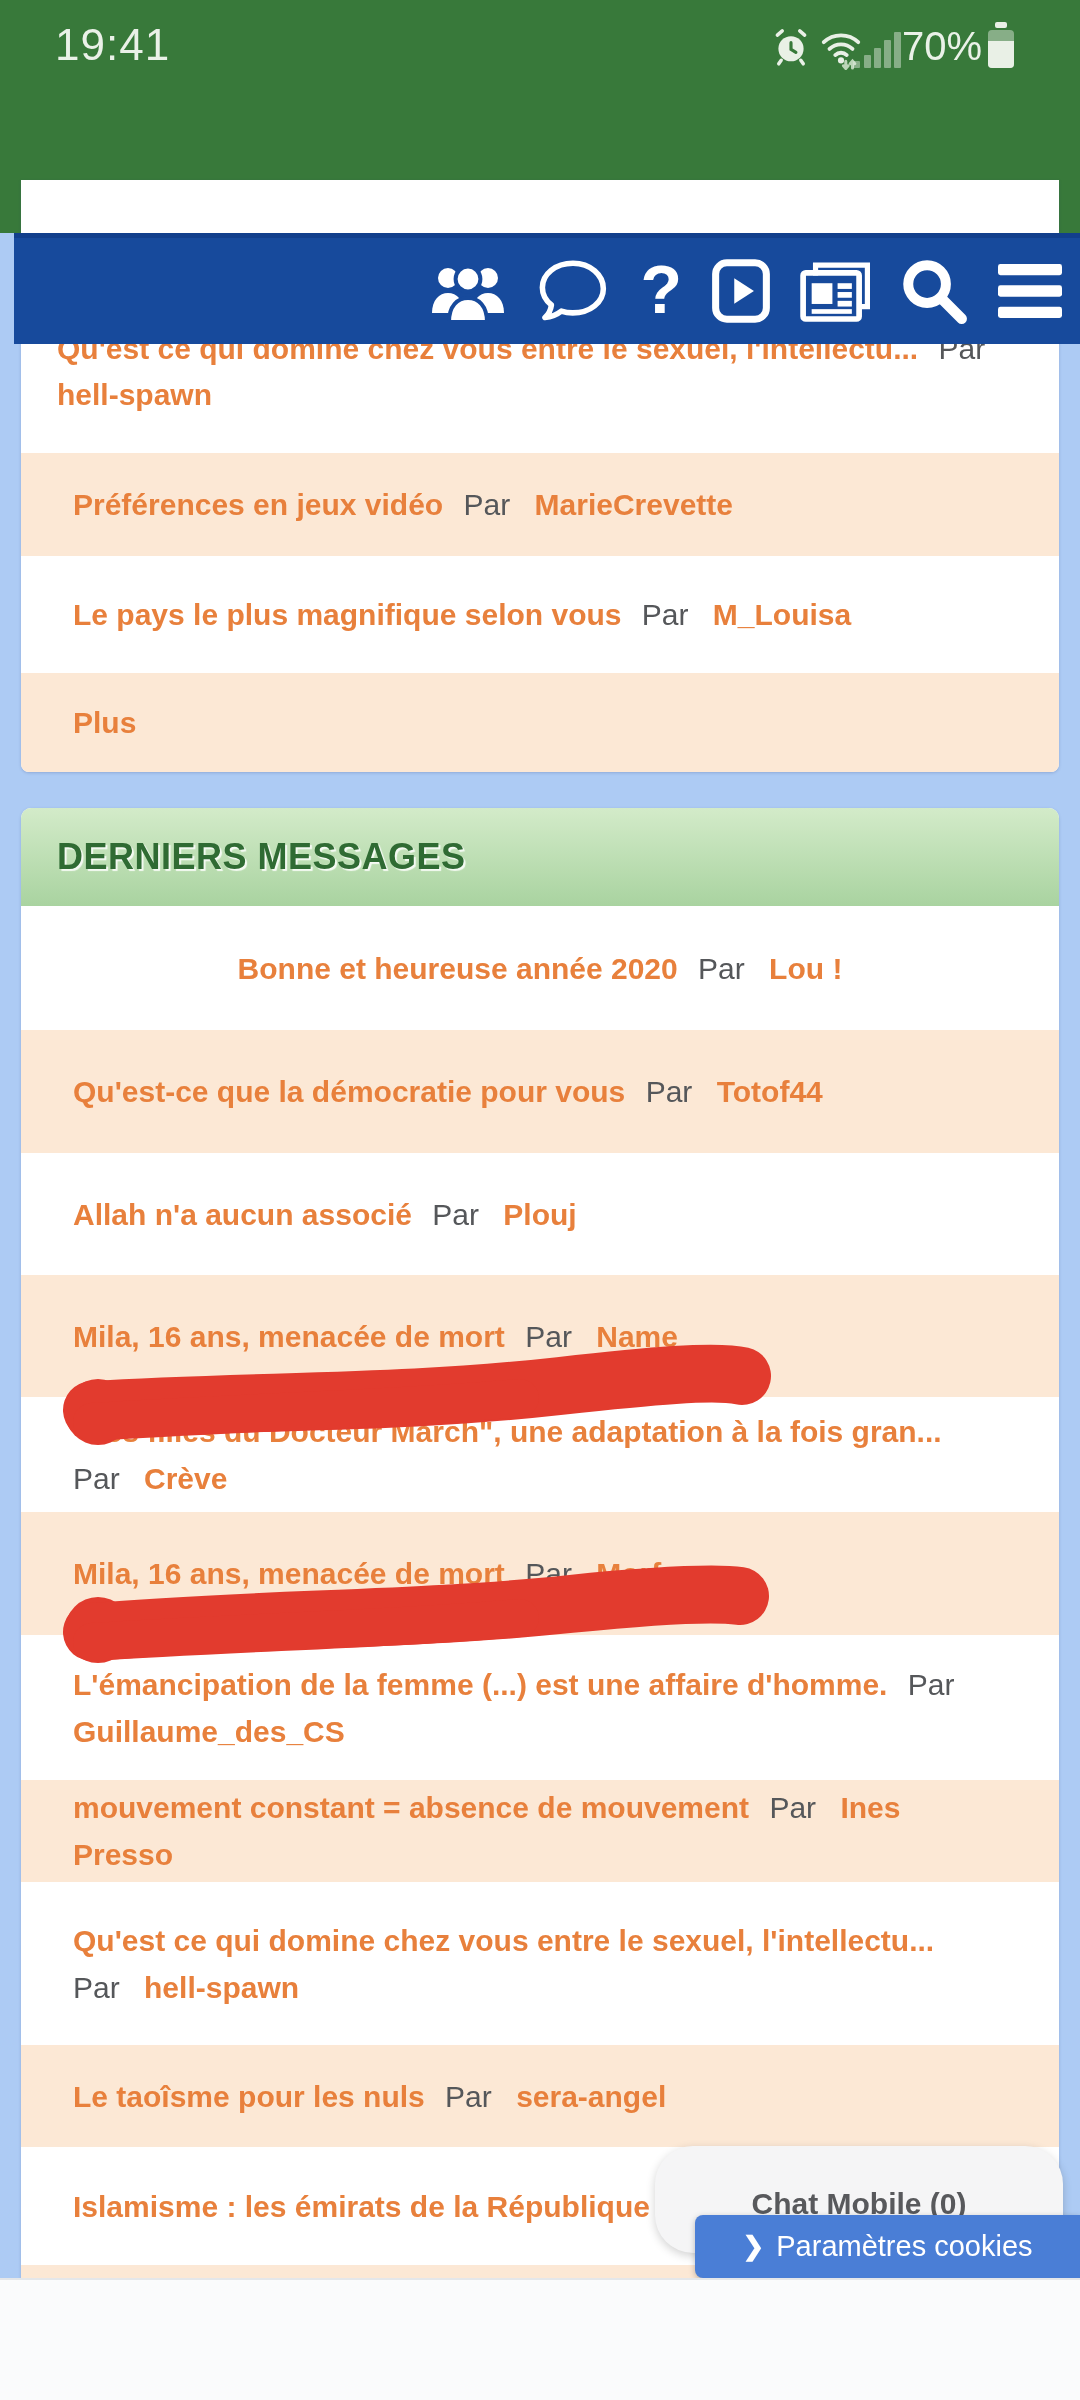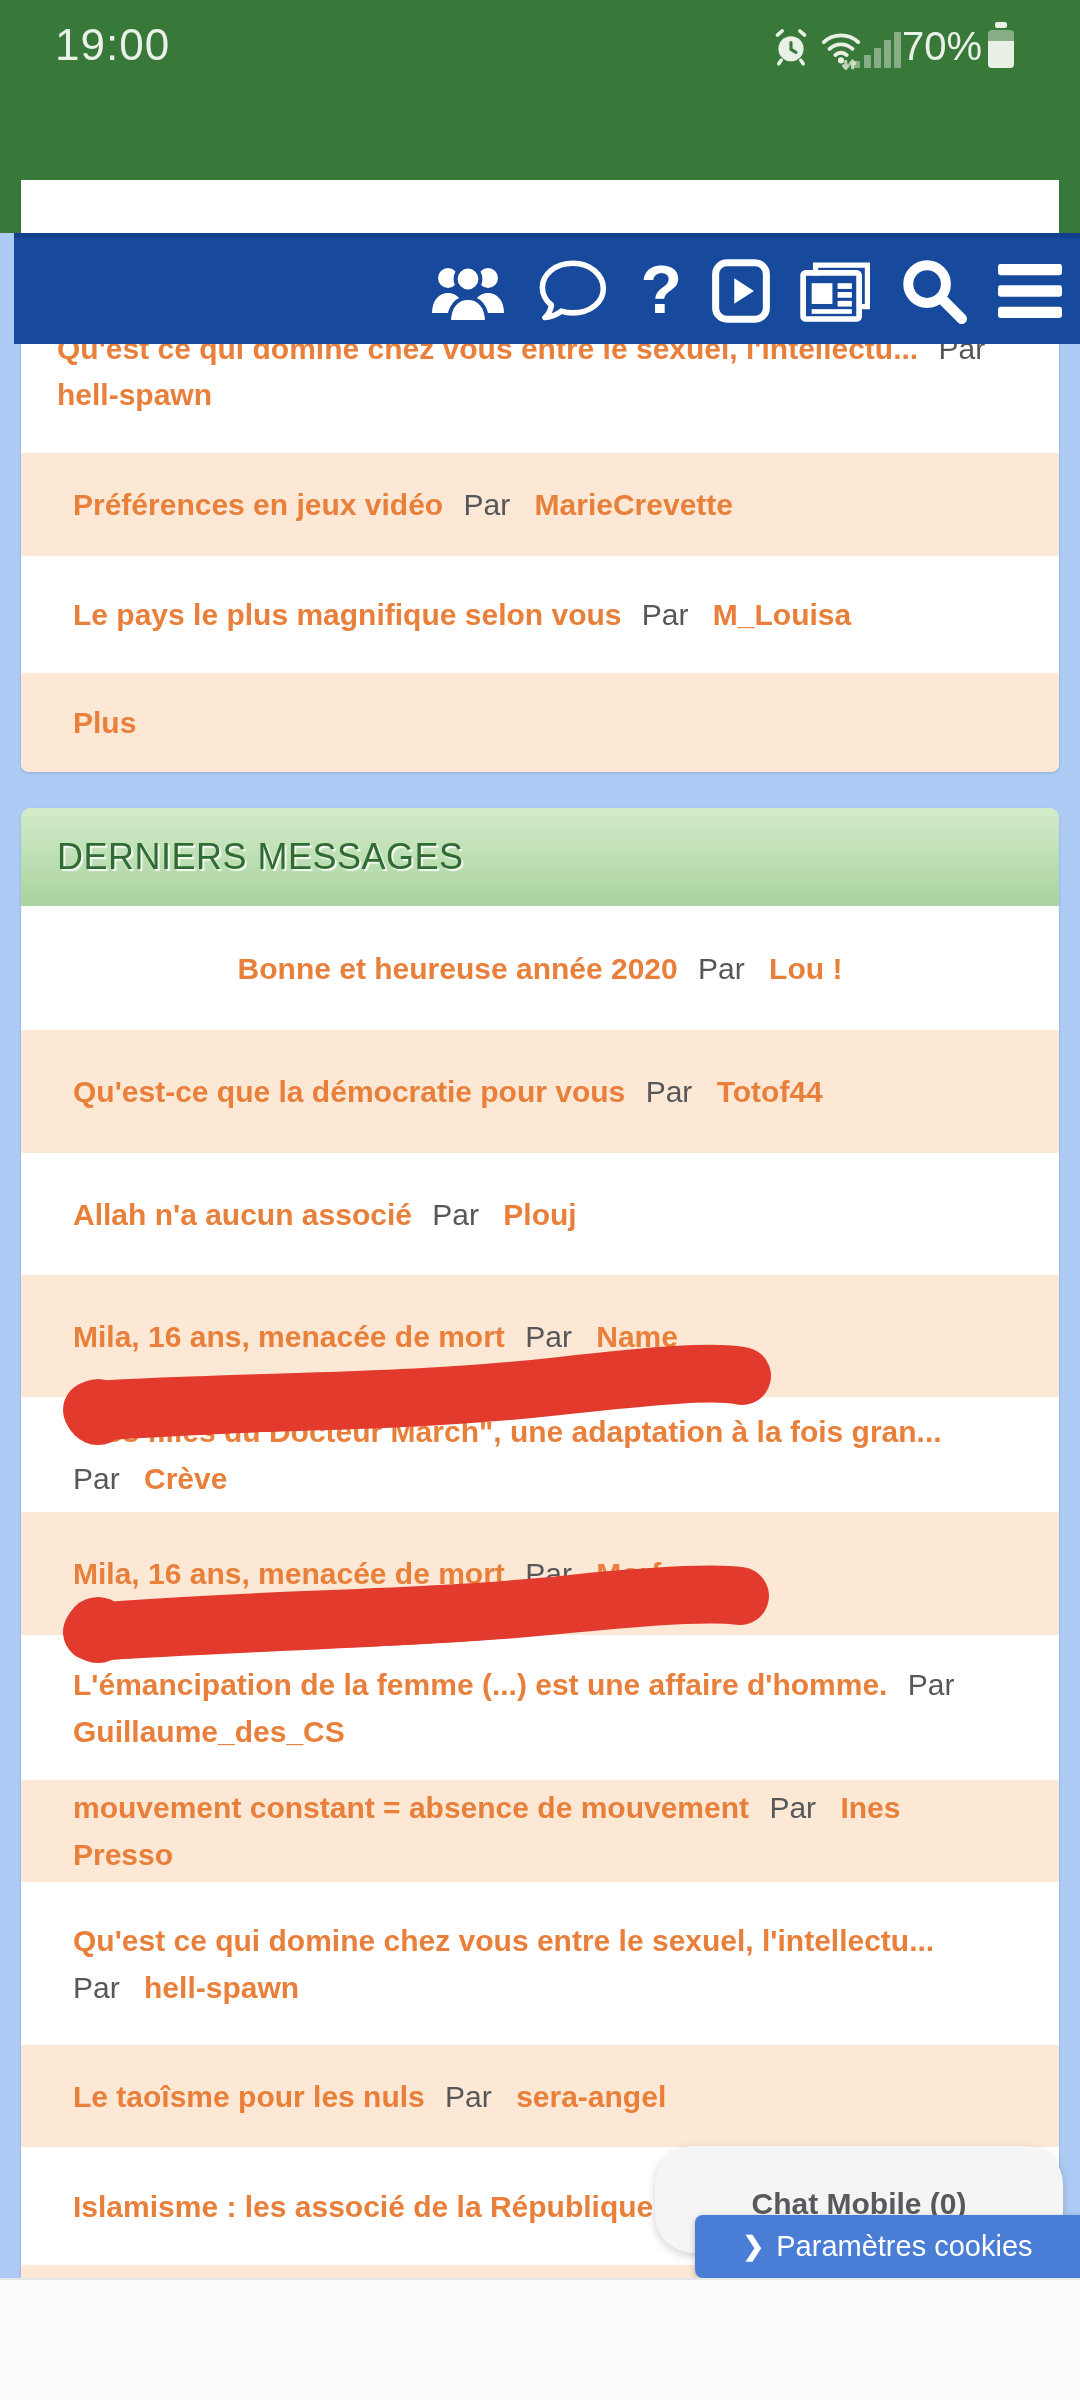--- a/index.html
+++ b/index.html
@@ -37,21 +37,21 @@
             display:flex;align-items:center;justify-content:flex-end;gap:28px;padding-right:18px;color:#fff;}
   .fn-icon{flex:0 0 auto;display:block;color:#fff;}
   .helpmark{font-size:68px;font-weight:bold;line-height:1;transform:translateY(-2px);}
 
   
   .card{position:absolute;left:21px;width:1038px;background:#fff;overflow:hidden;box-shadow:0 1px 3px rgba(50,70,130,.25);}
   .card1{top:180px;height:592px;border-radius:0 0 8px 8px;}
   .card2{top:808px;height:1470px;border-radius:10px 10px 0 0;}
   .sect-head{position:absolute;left:0;top:0;width:100%;height:98px;
              background:linear-gradient(180deg,#d3ebc9,#a9d3a0);
-             font-size:36px;font-weight:normal;color:#2f6b33;line-height:98px;padding-left:36px;box-sizing:border-box;
+             font-size:36px;font-weight:bold;color:#2f6b33;line-height:98px;padding-left:36px;box-sizing:border-box;
              letter-spacing:.5px;text-shadow:2px 2px 1px rgba(255,255,255,.85);}
   .row{position:absolute;left:0;width:100%;display:flex;align-items:center;
        padding:0 36px;box-sizing:border-box;}
   .row.peach{background:#fce8d5;}
   .row.white{background:#fff;}
   .rowtext{margin:16px;line-height:47px;font-size:30px;}
   .title{color:#e8803c;font-weight:bold;margin-right:12px;}
   .par{color:#55575a;font-weight:normal;margin-right:16px;}
   .user{color:#e8803c;font-weight:bold;}
   .rowA-text{position:absolute;left:36px;right:36px;top:146px;margin:0;line-height:46px;font-size:30px;}
@@ -72,21 +72,21 @@
   
   .sysnav{position:absolute;left:0;top:2278px;width:1080px;height:122px;background:#fafbfc;border-top:2px solid #e5e7ea;
           box-sizing:border-box;z-index:50;}
 </style>
 </head>
 <body>
 
 <div class="screen">
 
   <div class="statusbar">
-    <span class="clock">19:00</span>
+    <span class="clock">19:41</span>
 
     <svg class="st-icon" style="left:770px;top:26px" width="42" height="42" viewBox="0 0 24 24">
       <g fill="none" stroke="#e9f0e6" stroke-width="2" stroke-linecap="round">
         <circle cx="12" cy="13" r="7.2" fill="#e9f0e6" stroke="none"></circle>
         <path d="M12 9.5v3.8l2.8 1.8" stroke="#38793a" stroke-width="1.8"></path>
         <path d="M4.2 5.2 7 2.8 M19.8 5.2 17 2.8"></path>
         <path d="M6.4 19.6 5 21.6 M17.6 19.6 19 21.6"></path>
       </g>
     </svg>
 
@@ -242,21 +242,21 @@
     </div>
     <div class="row peach" style="top:1237px;height:102px;">
       <p class="rowtext">
         <span class="title">Le taoîsme pour les nuls</span>
         <span class="par">Par</span>
         <span class="user">sera-angel</span>
       </p>
     </div>
     <div class="row white" style="top:1339px;height:118px;">
       <p class="rowtext">
-        <span class="title">Islamisme : les associé de la République</span>
+        <span class="title">Islamisme : les émirats de la République</span>
         <span class="par">P</span>
       </p>
     </div>
     <div class="row peach" style="top:1457px;height:13px;"></div>
   </div>
 
   <svg class="scribbles" viewBox="0 0 1080 2400">
     <g stroke="#e23b2e" fill="none" stroke-linecap="round">
       <circle cx="98" cy="1412" r="33" fill="#e23b2e" stroke="none"></circle>
       <path d="M92 1410 C260 1400 400 1404 560 1386 C650 1376 715 1370 742 1376" stroke-width="58"></path>

